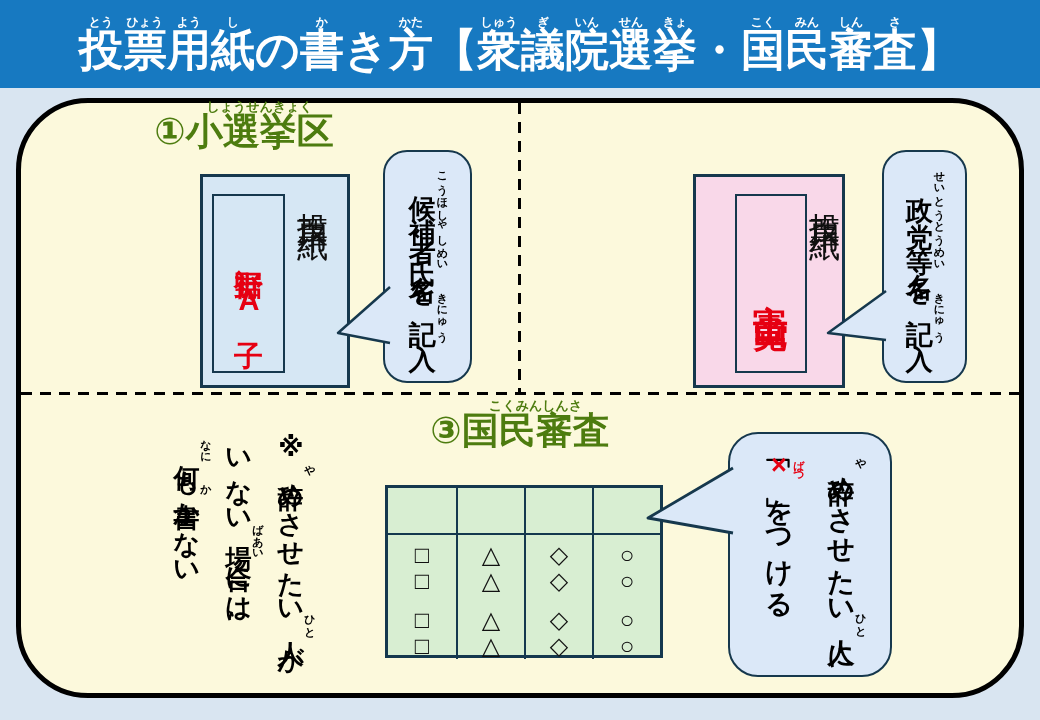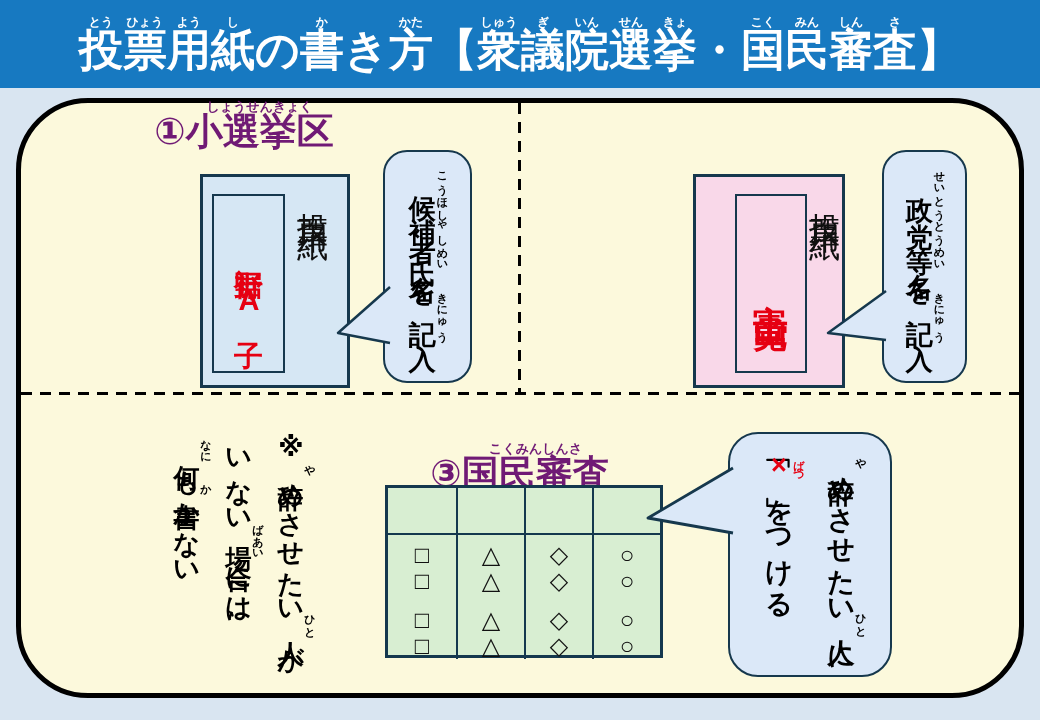--- a/index.html
+++ b/index.html
@@ -16,25 +16,25 @@
 
   
   .panel{position:absolute;left:16px;top:98px;width:1008px;height:600px;background:#fcf9dc;
          border:5px solid #000;border-radius:72px;box-sizing:border-box;}
   .vdiv{position:absolute;left:518px;top:103px;width:3px;height:289px;
         background:repeating-linear-gradient(180deg,#000 0 11px,transparent 11px 19px);}
   .hdiv{position:absolute;left:21px;top:392px;width:998px;height:3px;
         background:repeating-linear-gradient(90deg,#000 0 11px,transparent 11px 19px);}
 
   
-  .heading{position:absolute;text-align:center;font-weight:bold;font-size:37px;line-height:1.05;color:#701a75;white-space:nowrap;}
+  .heading{position:absolute;text-align:center;font-weight:bold;font-size:37px;line-height:1.05;color:#4d7c0f;white-space:nowrap;}
   .heading rt{font-size:13px;font-weight:bold;}
   .h1pos{left:94px;top:100px;width:300px;}
   .h2pos{left:600px;top:100px;width:310px;}
-  .h3pos{left:365px;top:399px;width:310px;margin-top:43px;}
+  .h3pos{left:365px;top:399px;width:310px;}
 
   
   .ballot{position:absolute;box-sizing:border-box;border:3px solid #16384d;}
   .ballot1{left:200px;top:174px;width:150px;height:214px;background:#d6e7f4;}
   .ballot2{left:693px;top:174px;width:152px;height:214px;background:#f9d8e9;}
   .namebox{position:absolute;box-sizing:border-box;border:2.5px solid #16384d;
            display:flex;align-items:center;justify-content:center;}
   .nb1{left:9px;top:17px;width:73px;height:179px;}
   .nb2{left:39px;top:17px;width:72px;height:179px;}
   .vtxt{writing-mode:vertical-rl;text-orientation:upright;}

